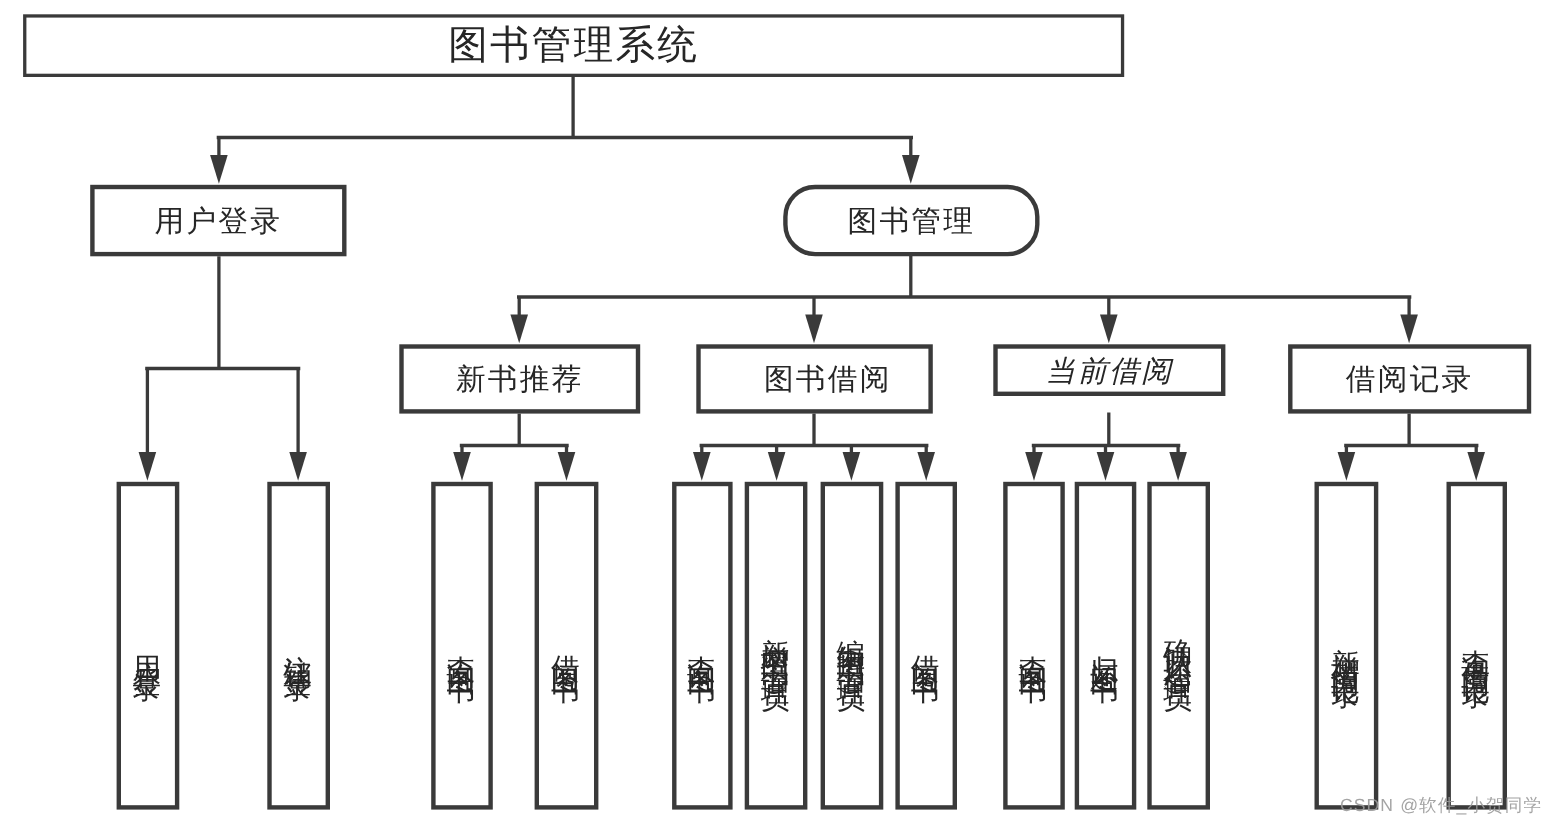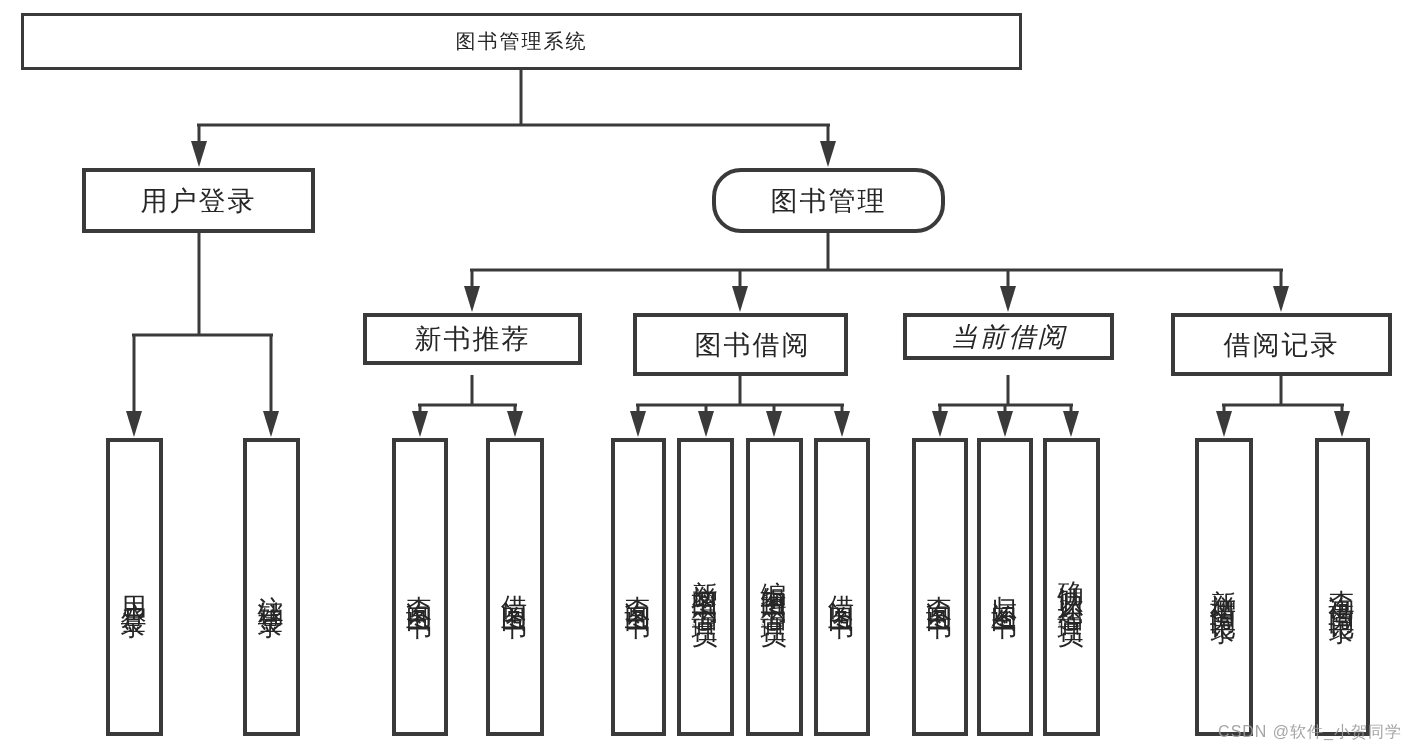--- a/index.html
+++ b/index.html
@@ -19,21 +19,21 @@
   .wires{position:absolute;left:0;top:0;z-index:1;}
   .wires line{stroke:var(--line);stroke-width:3;}
   .wires polygon{fill:var(--line);}
   .node{
     position:absolute;z-index:2;box-sizing:border-box;
     border:4px solid var(--line);background:#fff;
     display:flex;align-items:center;justify-content:center;
     font-size:27px;color:var(--text);letter-spacing:2px;
     white-space:nowrap;
   }
-  .node.title{border-width:3px;font-size:20px;text-align:right;}
+  .node.title{border-width:3px;font-size:36px;text-align:right;}
   .leaf{
     position:absolute;z-index:2;box-sizing:border-box;
     border:4px solid var(--line);background:#fff;
     display:flex;align-items:center;justify-content:center;
     writing-mode:vertical-rl;text-orientation:mixed;
     font-size:26px;letter-spacing:6px;color:var(--text);
     top:438px;height:298px;
   }
   .watermark{
     position:absolute;right:3px;bottom:4px;z-index:3;
@@ -120,21 +120,21 @@
       <polygon points="1216,411 1232,411 1224,437"></polygon>
       <polygon points="1334,411 1350,411 1342,437"></polygon>
     </g>
   </svg>
 
   <div class="node title" style="left:21px;top:13px;width:1001px;height:57px;">图书管理系统</div>
 
   <div class="node" style="left:82px;top:168px;width:233px;height:65px;">用户登录</div>
   <div class="node" style="left:712px;top:168px;width:233px;height:65px;border-radius:29px;">图书管理</div>
 
-  <div class="node" style="left:363px;top:313px;width:219px;height:52px;">新书推荐</div>
+  <div class="node" style="left:363px;top:313px;width:219px;height:63px;">新书推荐</div>
   <div class="node" style="left:633px;top:313px;width:215px;height:63px;padding-left:24px;">图书借阅</div>
   <div class="node" style="left:903px;top:313px;width:211px;height:47px;font-style:italic;">当前借阅</div>
   <div class="node" style="left:1171px;top:313px;width:221px;height:63px;">借阅记录</div>
 
   <div class="leaf" style="left:106px;width:57px;">用户登录</div>
   <div class="leaf" style="left:243px;width:57px;">注销登录</div>
 
   <div class="leaf" style="left:392px;width:56px;">查询图书</div>
   <div class="leaf" style="left:486px;width:58px;">借阅图书</div>
 

